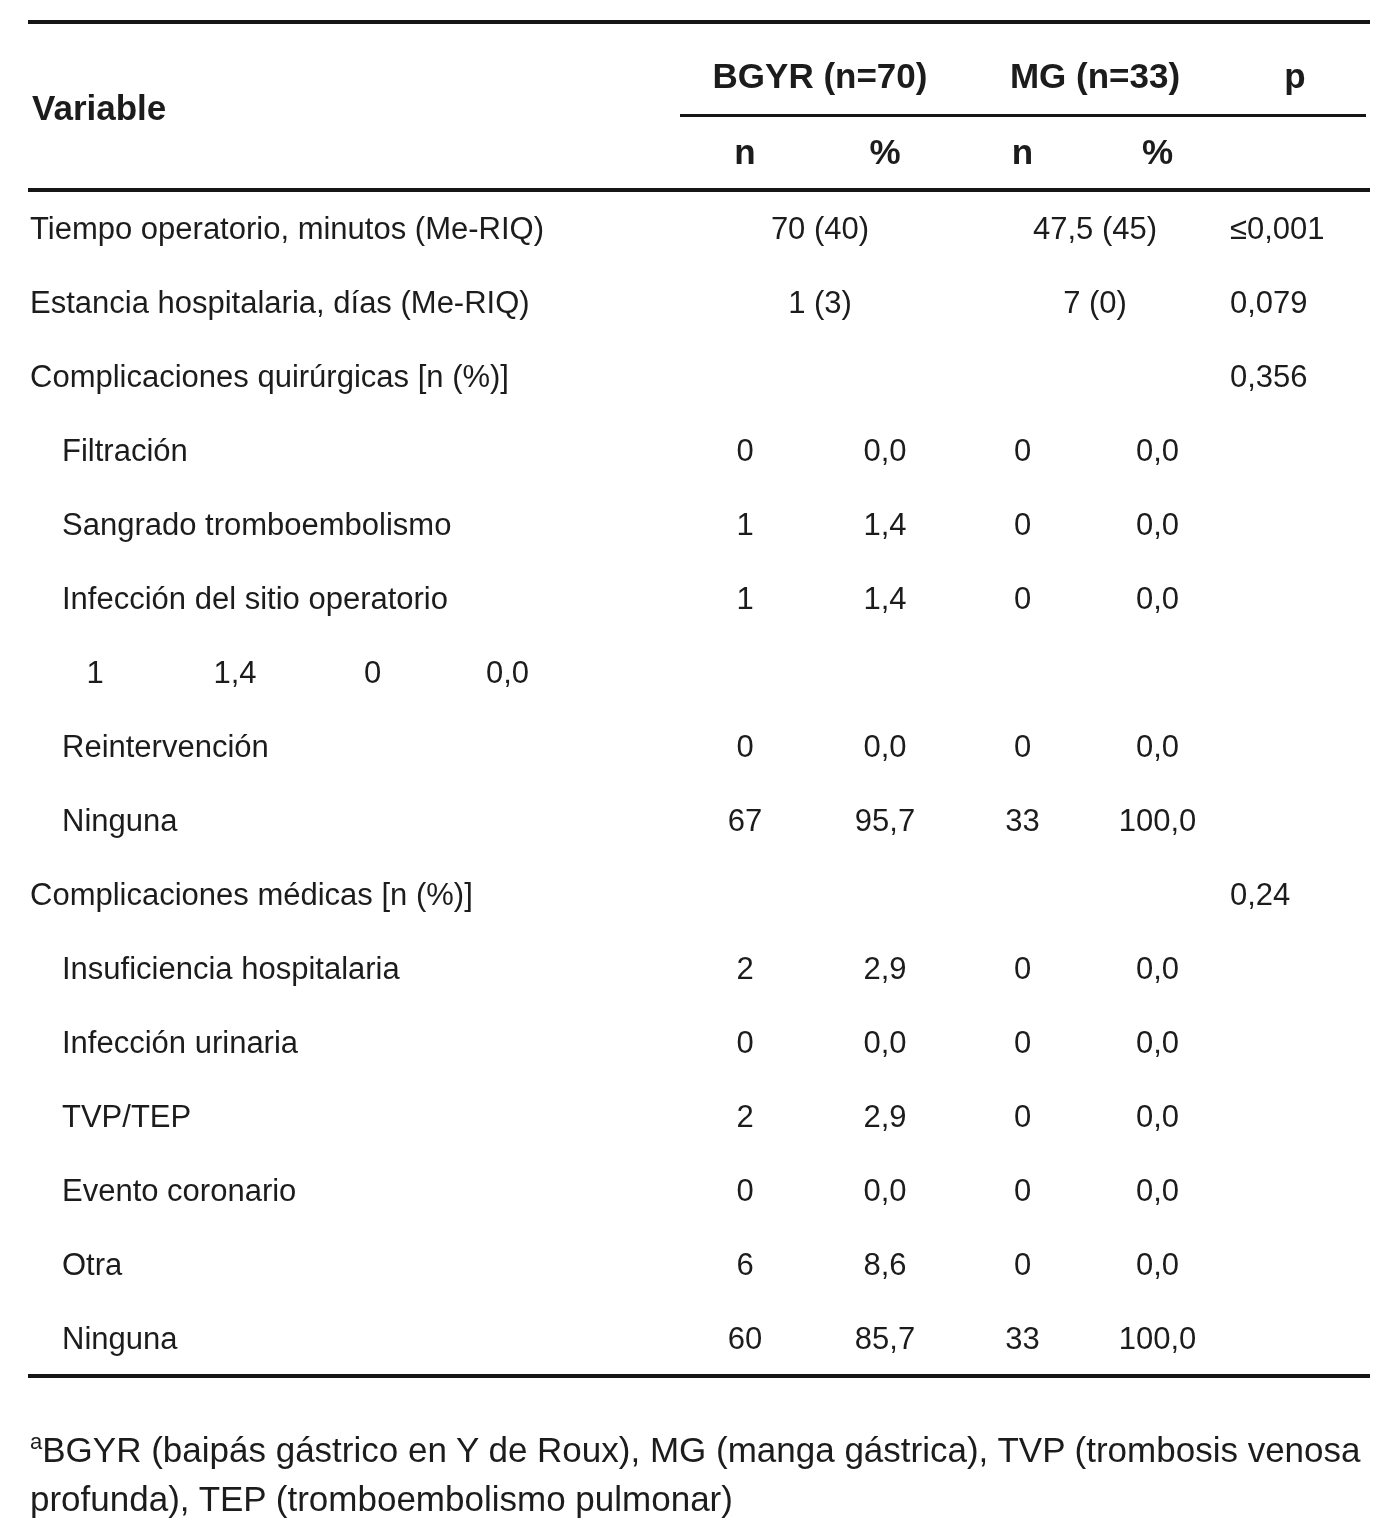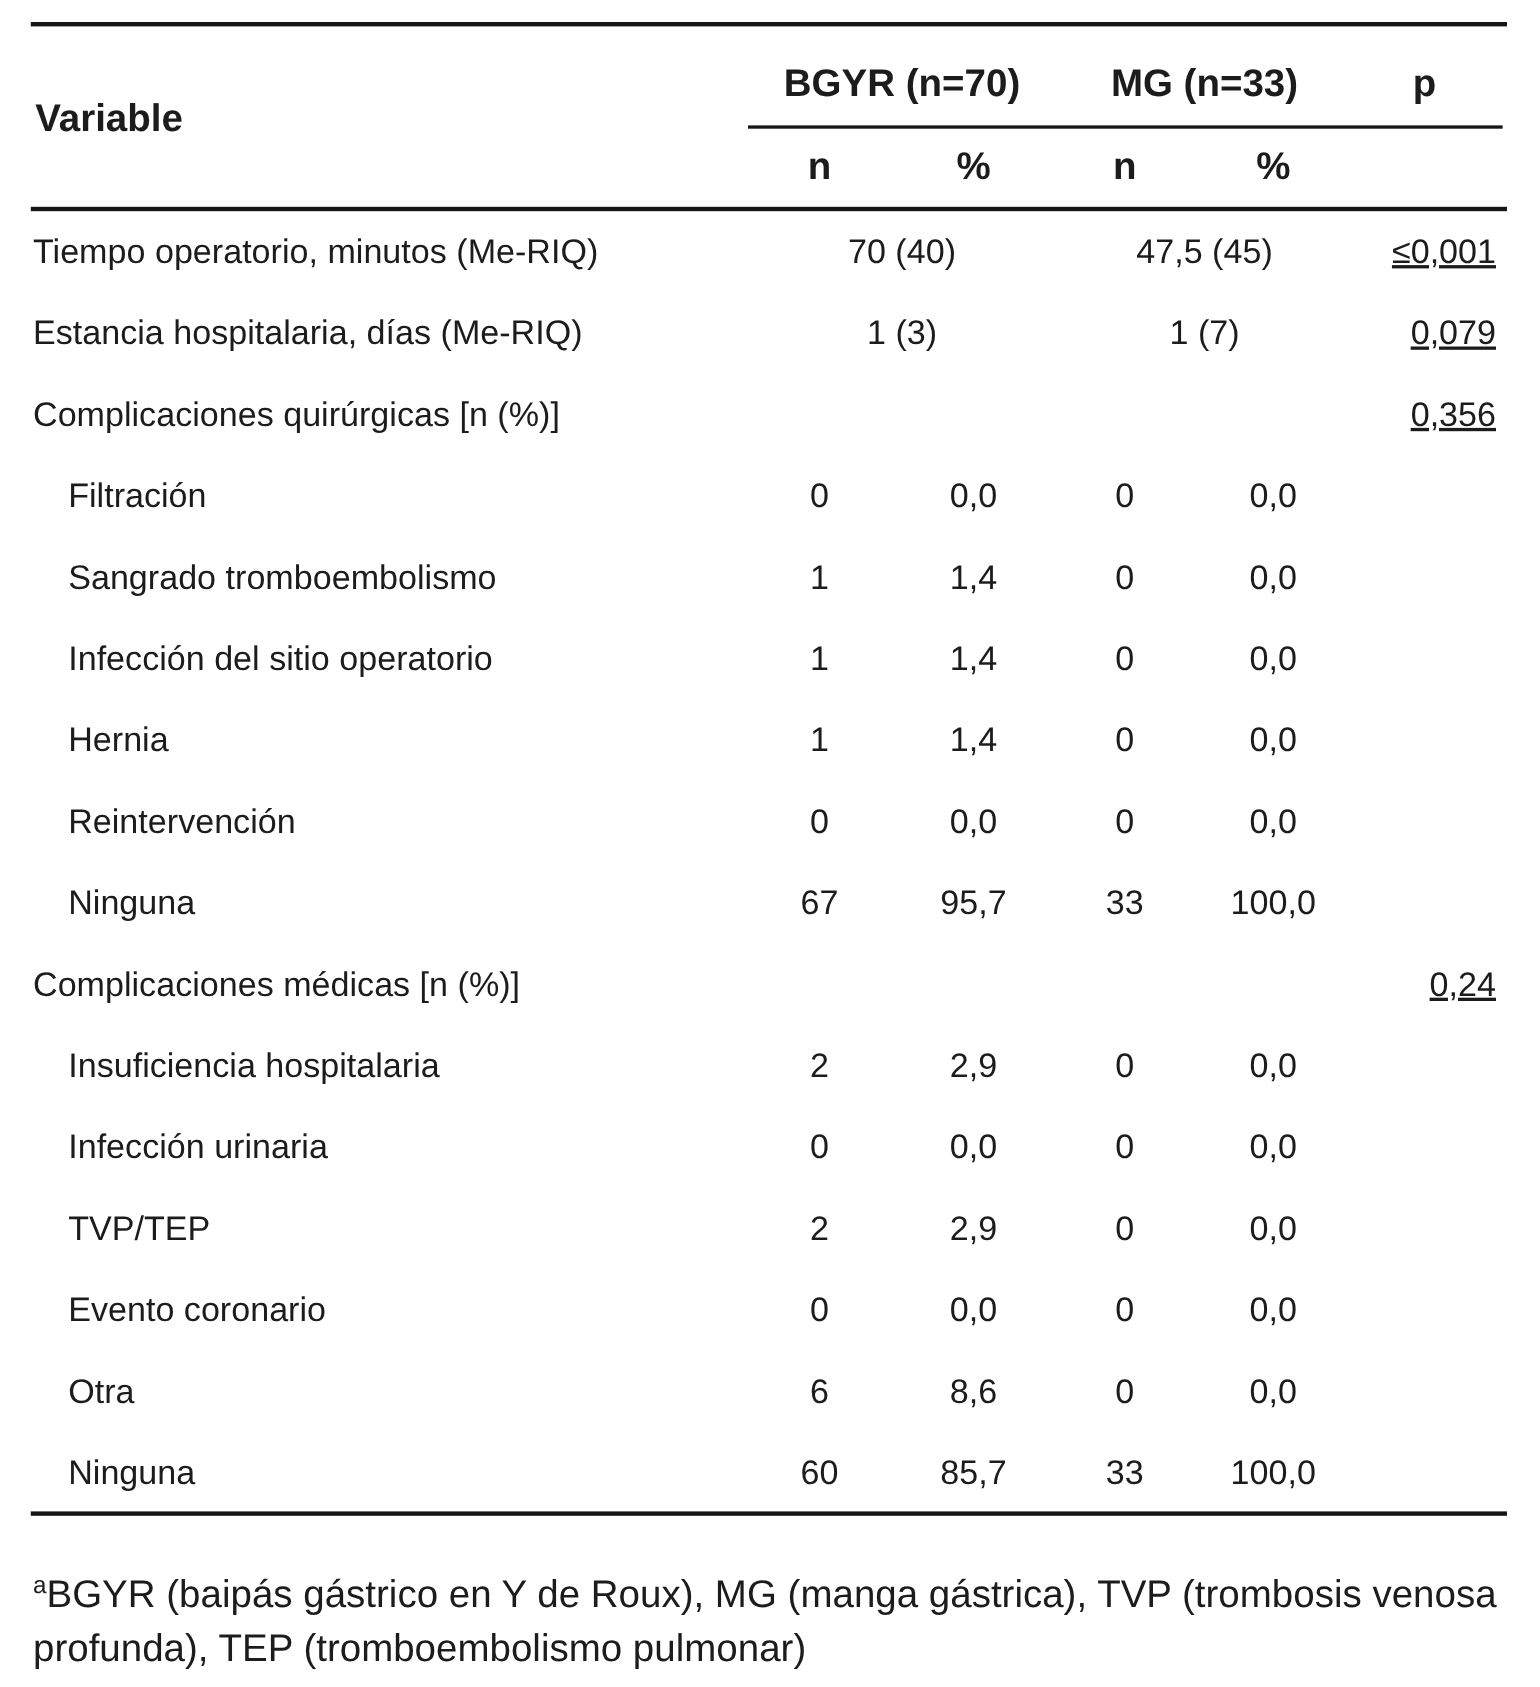--- a/index.html
+++ b/index.html
@@ -34,21 +34,21 @@
   .row { display: flex; height: 74px; align-items: center; font-size: 31px; }
   .cell { white-space: nowrap; }
   .c-label { width: 650px; box-sizing: border-box; }
   .c-label.indent { padding-left: 32px; }
   .c-n1   { width: 130px; text-align: center; }
   .c-pct1 { width: 150px; text-align: center; }
   .c-n2   { width: 125px; text-align: center; }
   .c-pct2 { width: 145px; text-align: center; }
   .c-span1 { width: 280px; text-align: center; }
   .c-span2 { width: 270px; text-align: center; }
-  .c-p    { width: 130px; text-align: right; text-decoration: underline; }
+  .c-p    { width: 130px; text-align: left; }
 
   .footnote {
     position: absolute;
     left: 30px;
     top: 1398px;
     width: 1348px;
     font-size: 35px;
     line-height: 49px;
     margin-top: 27px;
   }
@@ -79,21 +79,21 @@
   <div class="tbody" id="tbody">
       <div class="row">
         <div class="cell c-label">Tiempo operatorio, minutos (Me-RIQ)</div>
         <div class="cell c-span1">70 (40)</div>
         <div class="cell c-span2">47,5 (45)</div>
         <div class="cell c-p">≤0,001</div>
       </div>
       <div class="row">
         <div class="cell c-label">Estancia hospitalaria, días (Me-RIQ)</div>
         <div class="cell c-span1">1 (3)</div>
-        <div class="cell c-span2">1 (7)</div>
+        <div class="cell c-span2">7 (0)</div>
         <div class="cell c-p">0,079</div>
       </div>
       <div class="row">
         <div class="cell c-label">Complicaciones quirúrgicas [n (%)]</div>
         <div class="cell c-span1"></div>
         <div class="cell c-span2"></div>
         <div class="cell c-p">0,356</div>
       </div>
       <div class="row">
         <div class="cell c-label indent">Filtración</div>
@@ -113,21 +113,20 @@
       </div>
       <div class="row">
         <div class="cell c-label indent">Infección del sitio operatorio</div>
         <div class="cell c-n1">1</div>
         <div class="cell c-pct1">1,4</div>
         <div class="cell c-n2">0</div>
         <div class="cell c-pct2">0,0</div>
         <div class="cell c-p"></div>
       </div>
       <div class="row">
-        <div class="cell c-label indent">Hernia</div>
         <div class="cell c-n1">1</div>
         <div class="cell c-pct1">1,4</div>
         <div class="cell c-n2">0</div>
         <div class="cell c-pct2">0,0</div>
         <div class="cell c-p"></div>
       </div>
       <div class="row">
         <div class="cell c-label indent">Reintervención</div>
         <div class="cell c-n1">0</div>
         <div class="cell c-pct1">0,0</div>

